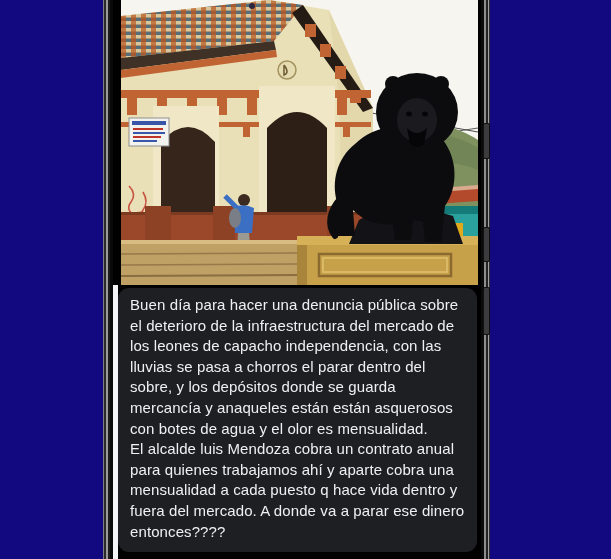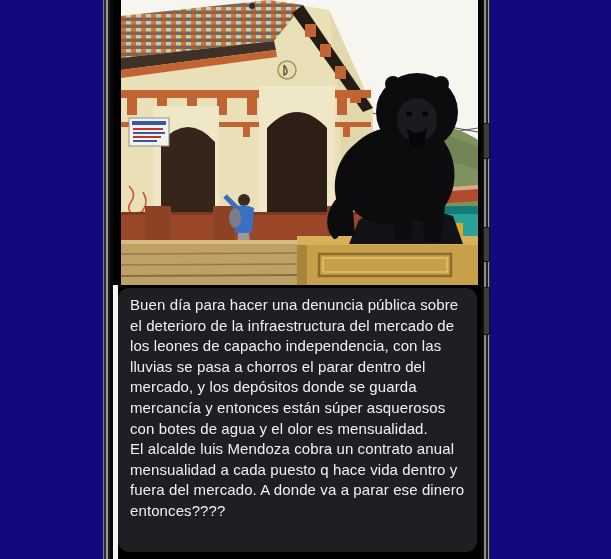--- a/index.html
+++ b/index.html
@@ -231,24 +231,25 @@
       </div>
 
       <div class="lower">
         <div class="page-edge-strip"></div>
         <div class="bubble" style="background-color: rgb(30, 31, 35); color: rgb(238, 240, 241);">
           <div>
               <div class="line">Buen día para hacer una denuncia pública sobre</div>
               <div class="line">el deterioro de la infraestructura del mercado de</div>
               <div class="line">los leones de capacho independencia, con las</div>
               <div class="line">lluvias se pasa a chorros el parar dentro del</div>
-              <div class="line">mercado, y los depósitos donde se guarda</div>
-              <div class="line">mercancía y entonces están súper asquerosos</div>
+              <div class="line">sobre, y los depósitos donde se guarda</div>
+              <div class="line">mercancía y anaqueles están están asquerosos</div>
               <div class="line">con botes de agua y el olor es mensualidad.</div>
               <div class="line">El alcalde luis Mendoza cobra un contrato anual</div>
+              <div class="line">para quienes trabajamos ahí y aparte cobra una</div>
               <div class="line">mensualidad a cada puesto q hace vida dentro y</div>
               <div class="line">fuera del mercado. A donde va a parar ese dinero</div>
               <div class="line">entonces????</div>
             </div>
         </div>
       </div>
 
     </div>
 
     <div class="rail rail-right">

